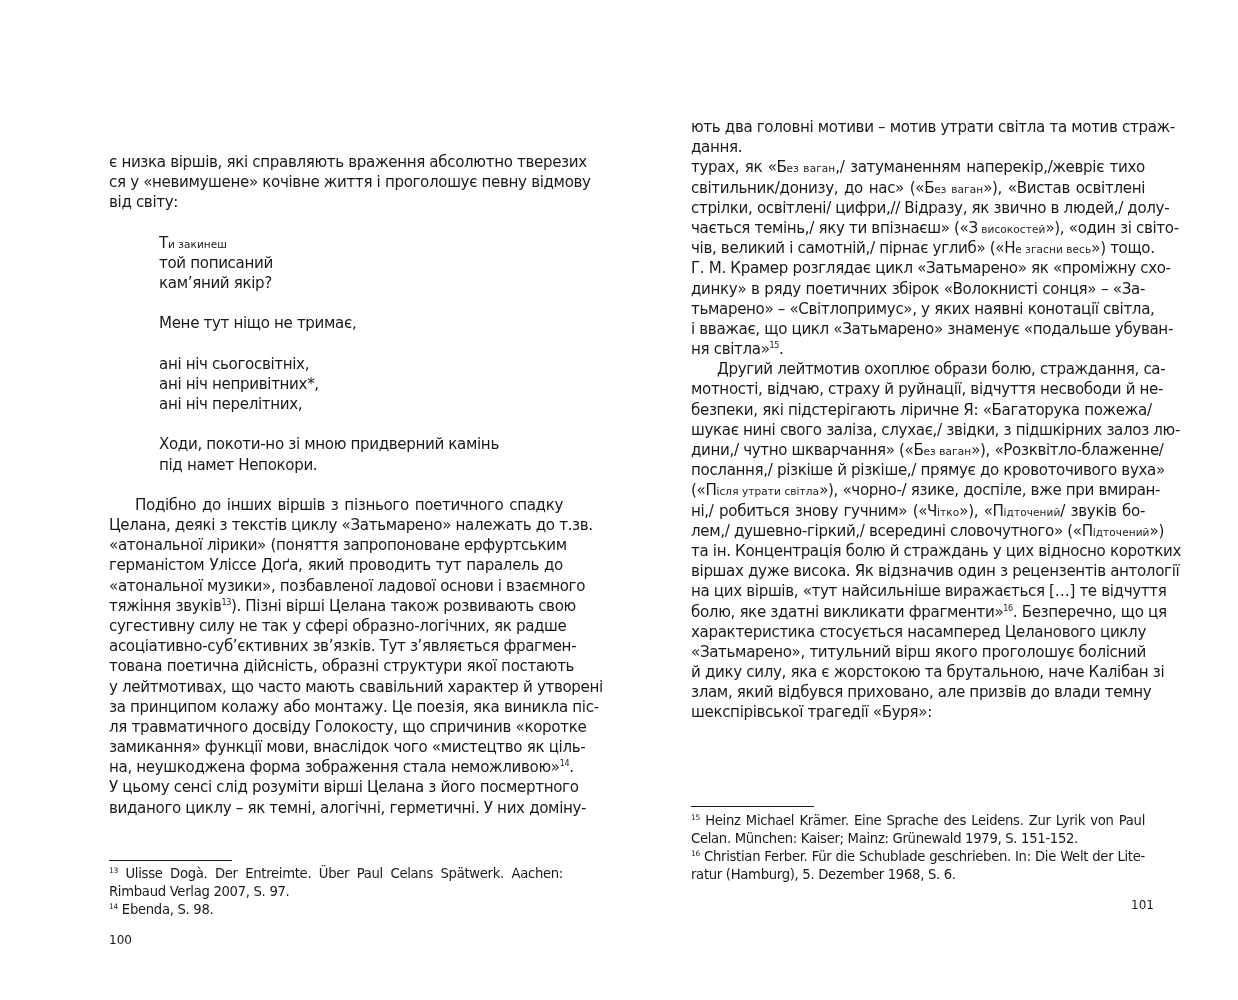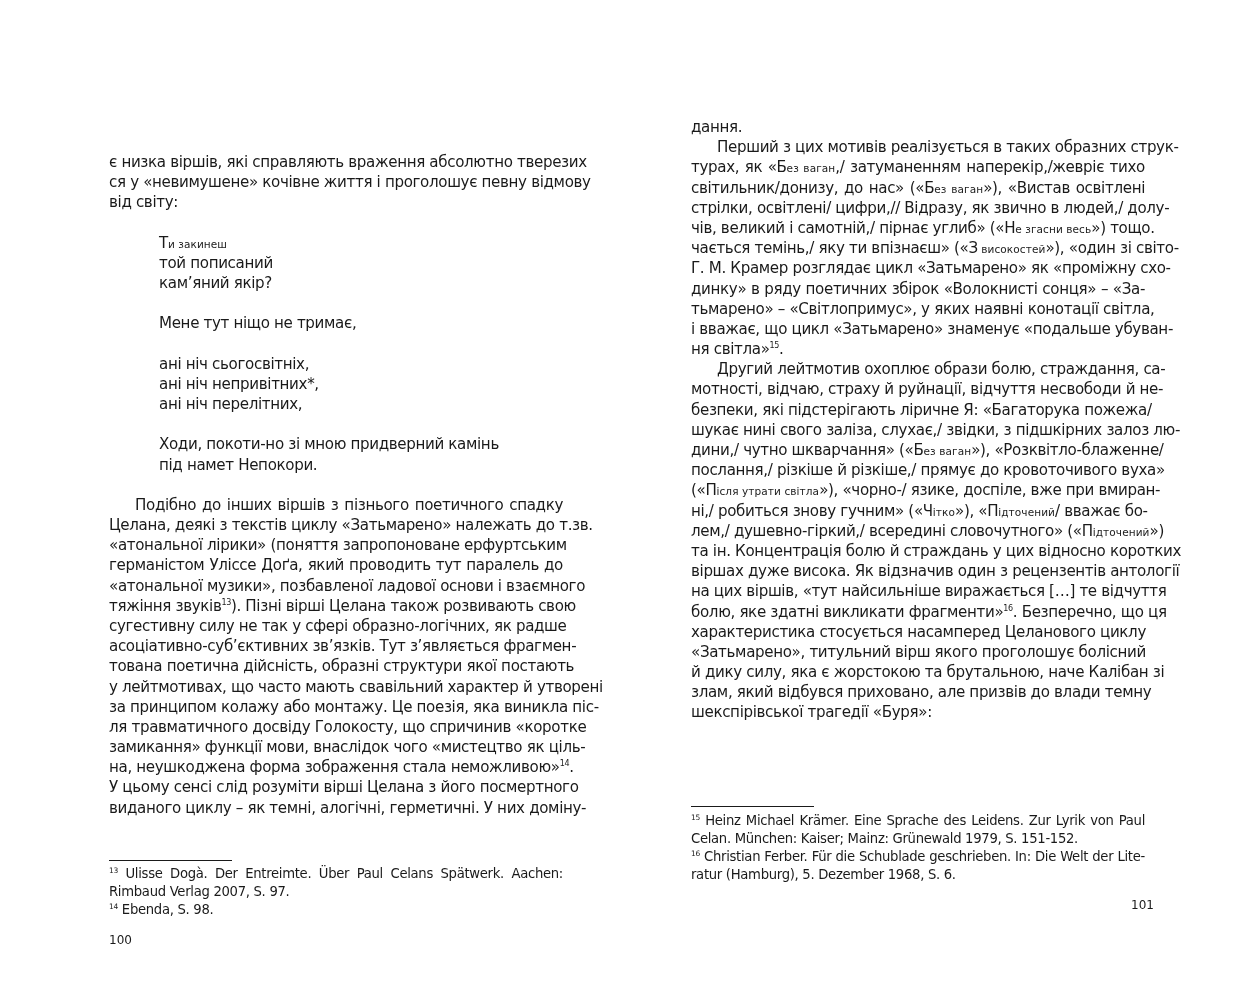--- a/index.html
+++ b/index.html
@@ -83,44 +83,44 @@
     <span class="n j"><sup>13</sup> <span>Ulisse Dogà. Der Entreimte. Über Paul Celans Spätwerk. Aachen:</span></span>
     <span class="n">Rimbaud Verlag 2007, S. 97.</span>
     <span class="n"><sup>14</sup> <span>Ebenda, S. 98.</span></span>
   </div>
   <div class="pagenum">100</div>
 </div>
 
 <div class="page" id="page-right">
   <div class="col">
     <p class="p">
+      <span class="ln">ють два головні мотиви – мотив утрати світла та мотив страж-</span>
       <span class="ln last">дання.</span>
     </p>
     <p class="p">
-      <span class="ln" style="padding-left:26px">Перший з цих мотивів реалізується в таких образних струк-</span>
       <span class="ln"><span>турах, як «</span><span>Б</span><span class="sc">ез ваган</span><span>,/ затуманенням наперекір,/жевріє тихо</span></span>
       <span class="ln"><span>світильник/донизу, до нас» («</span><span>Б</span><span class="sc">ез ваган</span><span>»), «Вистав освітлені</span></span>
       <span class="ln">стрілки, освітлені/ цифри,// Відразу, як звично в людей,/ долу-</span>
+      <span class="ln"><span>чається темінь,/ яку ти впізнаєш» («</span><span>З</span><span class="sc"> високостей</span><span>»), «один зі світо-</span></span>
       <span class="ln"><span>чів, великий і самотній,/ пірнає углиб» («</span><span>Н</span><span class="sc">е згасни весь</span><span>») тощо.</span></span>
-      <span class="ln"><span>чається темінь,/ яку ти впізнаєш» («</span><span>З</span><span class="sc"> високостей</span><span>»), «один зі світо-</span></span>
       <span class="ln">Г. М. Крамер розглядає цикл «Затьмарено» як «проміжну схо-</span>
       <span class="ln">динку» в ряду поетичних збірок «Волокнисті сонця» – «За-</span>
       <span class="ln">тьмарено» – «Світлопримус», у яких наявні конотації світла,</span>
       <span class="ln">і вважає, що цикл «Затьмарено» знаменує «подальше убуван-</span>
       <span class="ln last"><span>ня світла»</span><sup>15</sup><span>.</span></span>
     </p>
     <p class="p">
       <span class="ln" style="padding-left:26px">Другий лейтмотив охоплює образи болю, страждання, са-</span>
       <span class="ln">мотності, відчаю, страху й руйнації, відчуття несвободи й не-</span>
       <span class="ln">безпеки, які підстерігають ліричне Я: «Багаторука пожежа/</span>
       <span class="ln">шукає нині свого заліза, слухає,/ звідки, з підшкірних залоз лю-</span>
       <span class="ln"><span>дини,/ чутно шкварчання» («</span><span>Б</span><span class="sc">ез ваган</span><span>»), «Розквітло-блаженне/</span></span>
       <span class="ln">послання,/ різкіше й різкіше,/ прямує до кровоточивого вуха»</span>
       <span class="ln"><span>(«</span><span>П</span><span class="sc">ісля утрати світла</span><span>»), «чорно-/ язике, доспіле, вже при вмиран-</span></span>
-      <span class="ln"><span>ні,/ робиться знову гучним» («</span><span>Ч</span><span class="sc">ітко</span><span>»), «</span><span>П</span><span class="sc">ідточений</span><span>/ вважає бо-</span></span>
+      <span class="ln"><span>ні,/ робиться знову гучним» («</span><span>Ч</span><span class="sc">ітко</span><span>»), «</span><span>П</span><span class="sc">ідточений</span><span>/ звуків бо-</span></span>
       <span class="ln"><span>лем,/ душевно-гіркий,/ всередині словочутного» («</span><span>П</span><span class="sc">ідточений</span><span>»)</span></span>
       <span class="ln">та ін. Концентрація болю й страждань у цих відносно коротких</span>
       <span class="ln">віршах дуже висока. Як відзначив один з рецензентів антології</span>
       <span class="ln">на цих віршів, «тут найсильніше виражається […] те відчуття</span>
       <span class="ln"><span>болю, яке здатні викликати фрагменти»</span><sup>16</sup><span>. Безперечно, що ця</span></span>
       <span class="ln">характеристика стосується насамперед Целанового циклу</span>
       <span class="ln">«Затьмарено», титульний вірш якого проголошує болісний</span>
       <span class="ln">й дику силу, яка є жорстокою та брутальною, наче Калібан зі</span>
       <span class="ln">злам, який відбувся приховано, але призвів до влади темну</span>
       <span class="ln last">шекспірівської трагедії «Буря»:</span>

